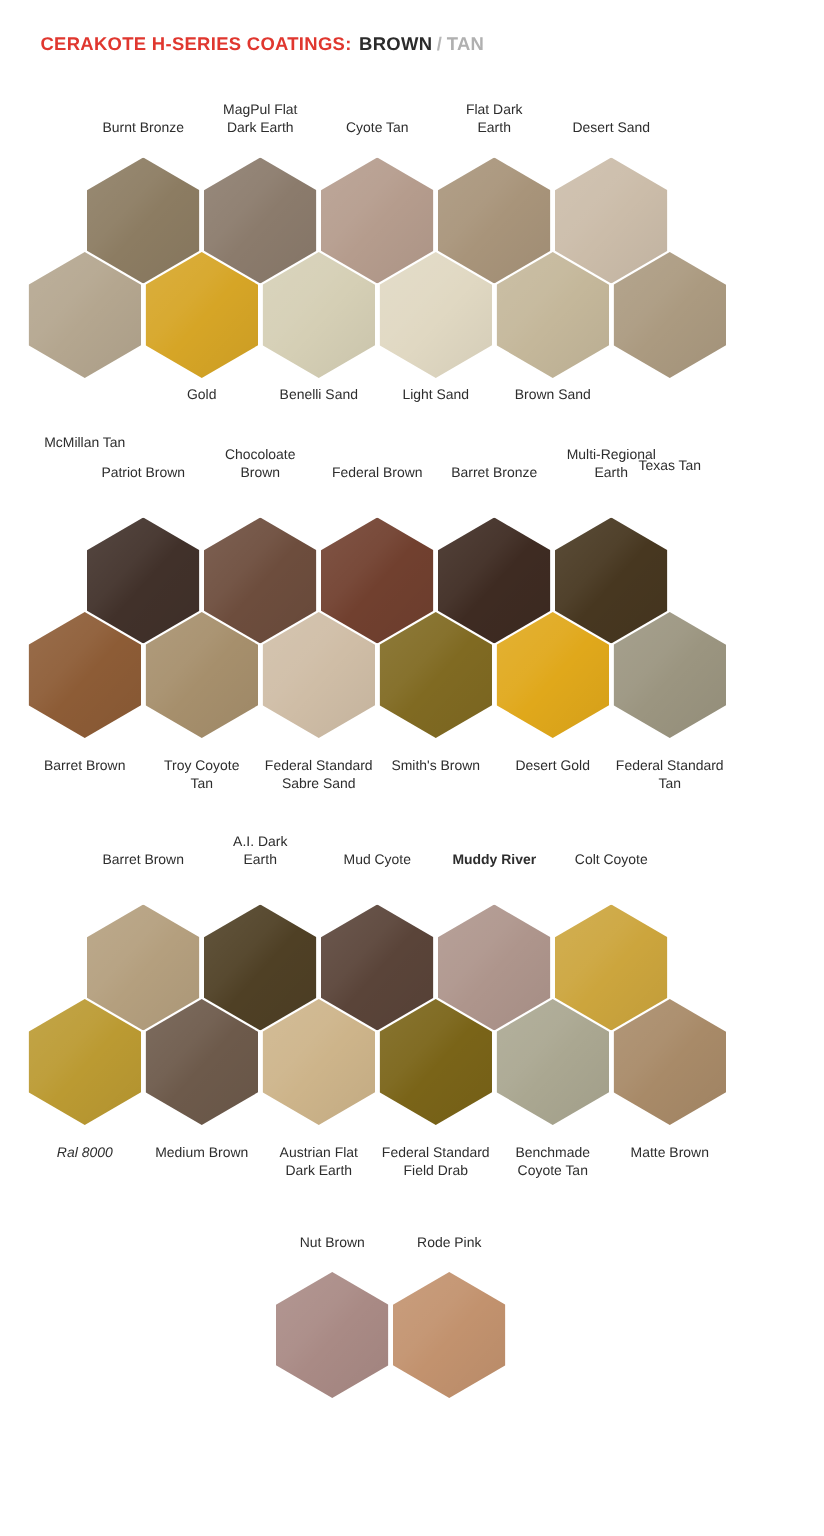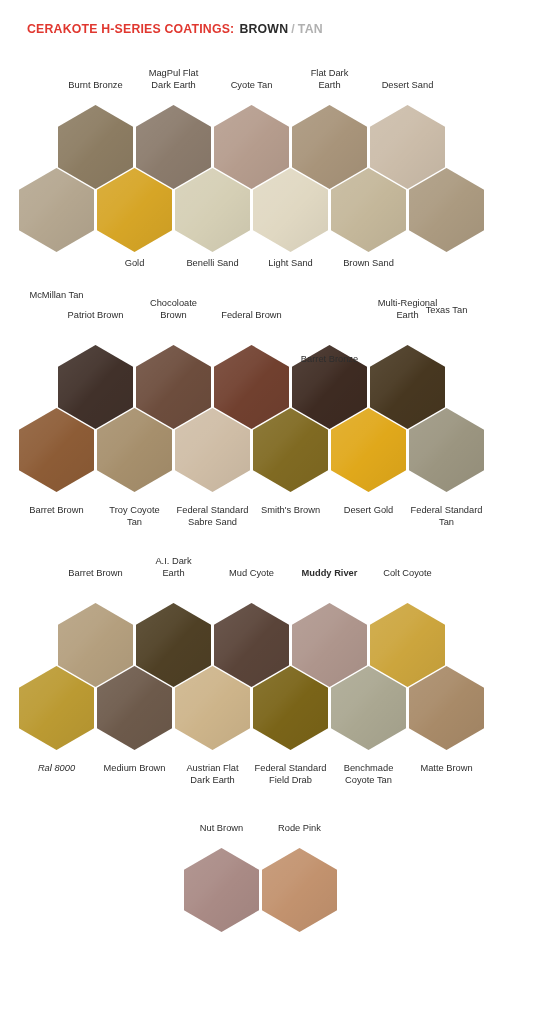--- a/index.html
+++ b/index.html
@@ -132,21 +132,21 @@
       </div>
       <div class="hexlabel above" style="left: 121.5px; top: 298.4px;">Chocoloate
 Brown</div>
       <div class="hexcell" style="left: 214px; top: 345px;">
         <div class="hexshape" style="background: rgb(113, 64, 47);"></div>
       </div>
       <div class="hexlabel above" style="left: 199.5px; top: 310px;">Federal Brown</div>
       <div class="hexcell" style="left: 292px; top: 345px;">
         <div class="hexshape" style="background: rgb(62, 43, 34);"></div>
       </div>
-      <div class="hexlabel above" style="left: 277.5px; top: 310px; margin-top: 44px;">Barret Bronze</div>
+      <div class="hexlabel above" style="left: 277.5px; top: 310px;">Barret Bronze</div>
       <div class="hexcell" style="left: 370px; top: 345px;">
         <div class="hexshape" style="background: rgb(71, 55, 32);"></div>
       </div>
       <div class="hexlabel above" style="left: 355.5px; top: 298.4px;">Multi-Regional
 Earth</div>
       <div class="hexcell" style="left: 19px; top: 408px;">
         <div class="hexshape" style="background: rgb(141, 92, 54);"></div>
       </div>
       <div class="hexlabel below" style="left: 4.5px; top: 505px;">Barret Brown</div>
       <div class="hexcell" style="left: 97px; top: 408px;">

